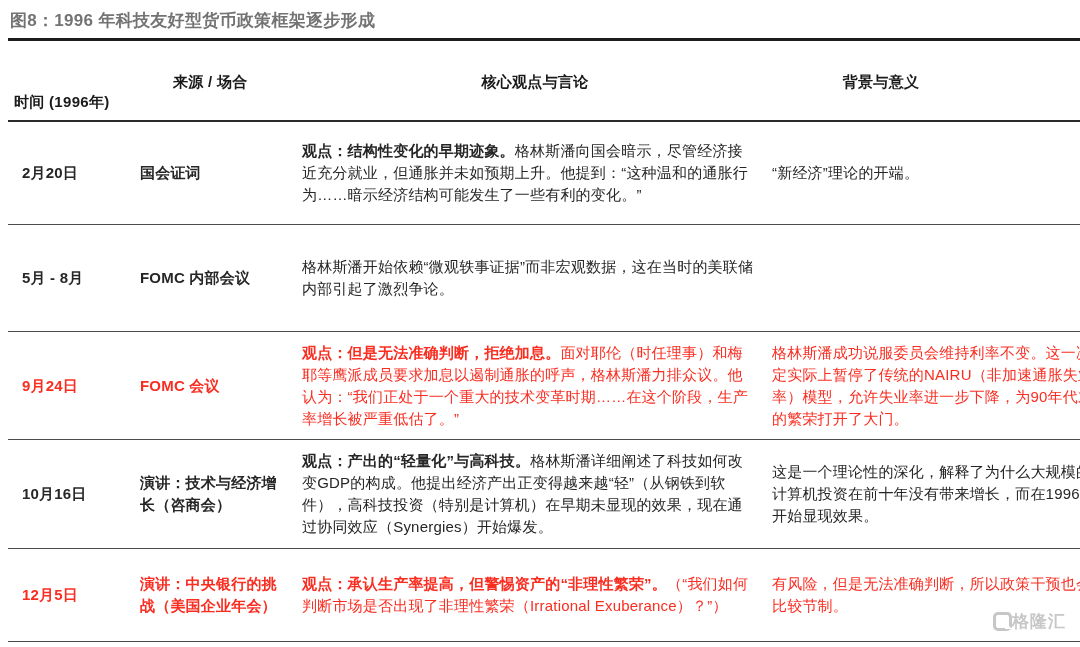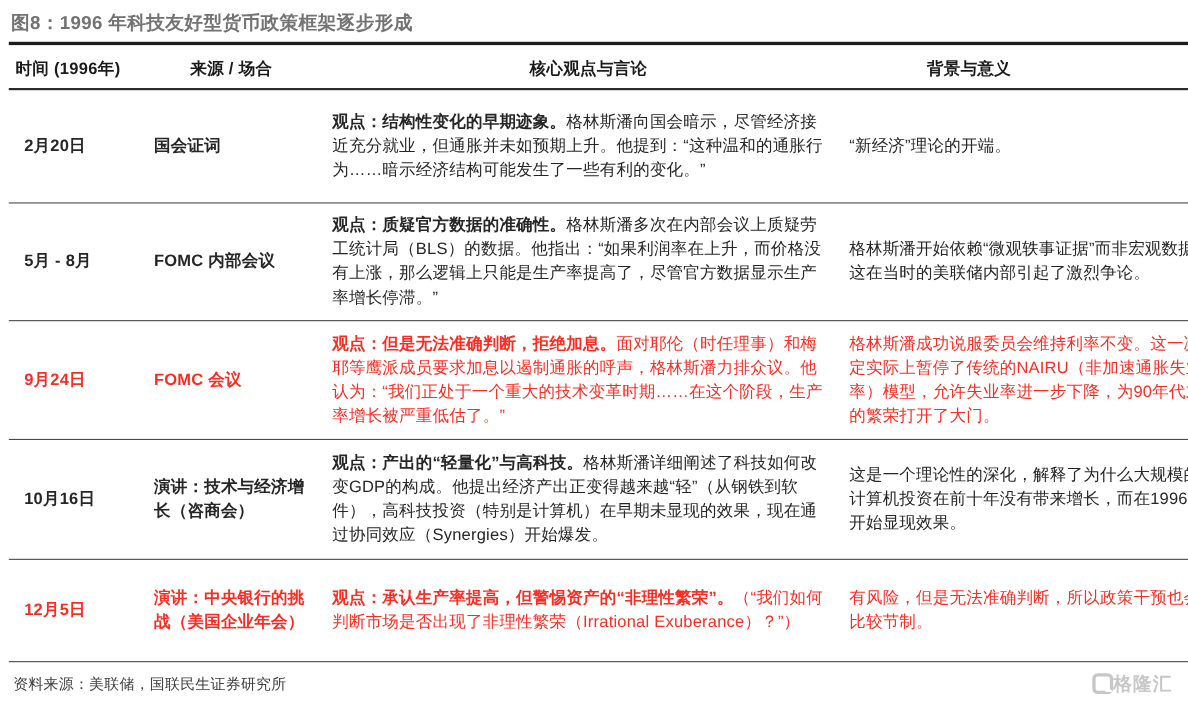--- a/index.html
+++ b/index.html
@@ -26,21 +26,21 @@
     display:grid;
     grid-template-columns:130px 162px 470px 342px;
     align-items:center;
   }
   .thead{
     padding:12px 0 8px;
     border-bottom:2px solid #2b2b2b;
     width:1072px;
   }
   .th{font-size:15px;font-weight:700;color:#1a1a1a;letter-spacing:.3px;}
-  .th.h1{padding-left:6px;}
+  .th.h1{padding-left:6px;margin-top:40px;}
   .th.h2{padding-left:35px;}
   .th.h3{text-align:center;}
   .th.h4{text-align:center;padding-right:120px;}
 
   .tr{border-bottom:1px solid #4a4a4a;}
   .tr:last-of-type{border-bottom:3px solid #1c1c1c;width:1072px;}
   .td{
     font-size:15px;line-height:22px;letter-spacing:.2px;color:#262626;
     box-sizing:border-box;
   }
@@ -97,21 +97,20 @@
   <div class="tr r1">
     <div class="td c1">2月20日</div>
     <div class="td c2">国会证词</div>
     <div class="td c3"><span class="lead">观点：结构性变化的早期迹象。</span><span>格林斯潘向国会暗示，尽管经济接近充分就业，但通胀并未如预期上升。他提到：“这种温和的通胀行为……暗示经济结构可能发生了一些有利的变化。”</span></div>
     <div class="td c4">“新经济”理论的开端。</div>
   </div>
 
   <div class="tr r2">
     <div class="td c1">5月 - 8月</div>
     <div class="td c2">FOMC 内部会议</div>
-    <div class="td c3"><span class="lead">观点：质疑官方数据的准确性。</span><span>格林斯潘多次在内部会议上质疑劳工统计局（BLS）的数据。他指出：“如果利润率在上升，而价格没有上涨，那么逻辑上只能是生产率提高了，尽管官方数据显示生产率增长停滞。”</span></div>
     <div class="td c4">格林斯潘开始依赖“微观轶事证据”而非宏观数据，这在当时的美联储内部引起了激烈争论。</div>
   </div>
 
   <div class="tr r3 hl">
     <div class="td c1">9月24日</div>
     <div class="td c2">FOMC 会议</div>
     <div class="td c3"><span class="lead">观点：但是无法准确判断，拒绝加息。</span><span>面对耶伦（时任理事）和梅耶等鹰派成员要求加息以遏制通胀的呼声，格林斯潘力排众议。他认为：“我们正处于一个重大的技术变革时期……在这个阶段，生产率增长被严重低估了。”</span></div>
     <div class="td c4">格林斯潘成功说服委员会维持利率不变。这一决定实际上暂停了传统的NAIRU（非加速通胀失业率）模型，允许失业率进一步下降，为90年代末的繁荣打开了大门。</div>
   </div>
 

